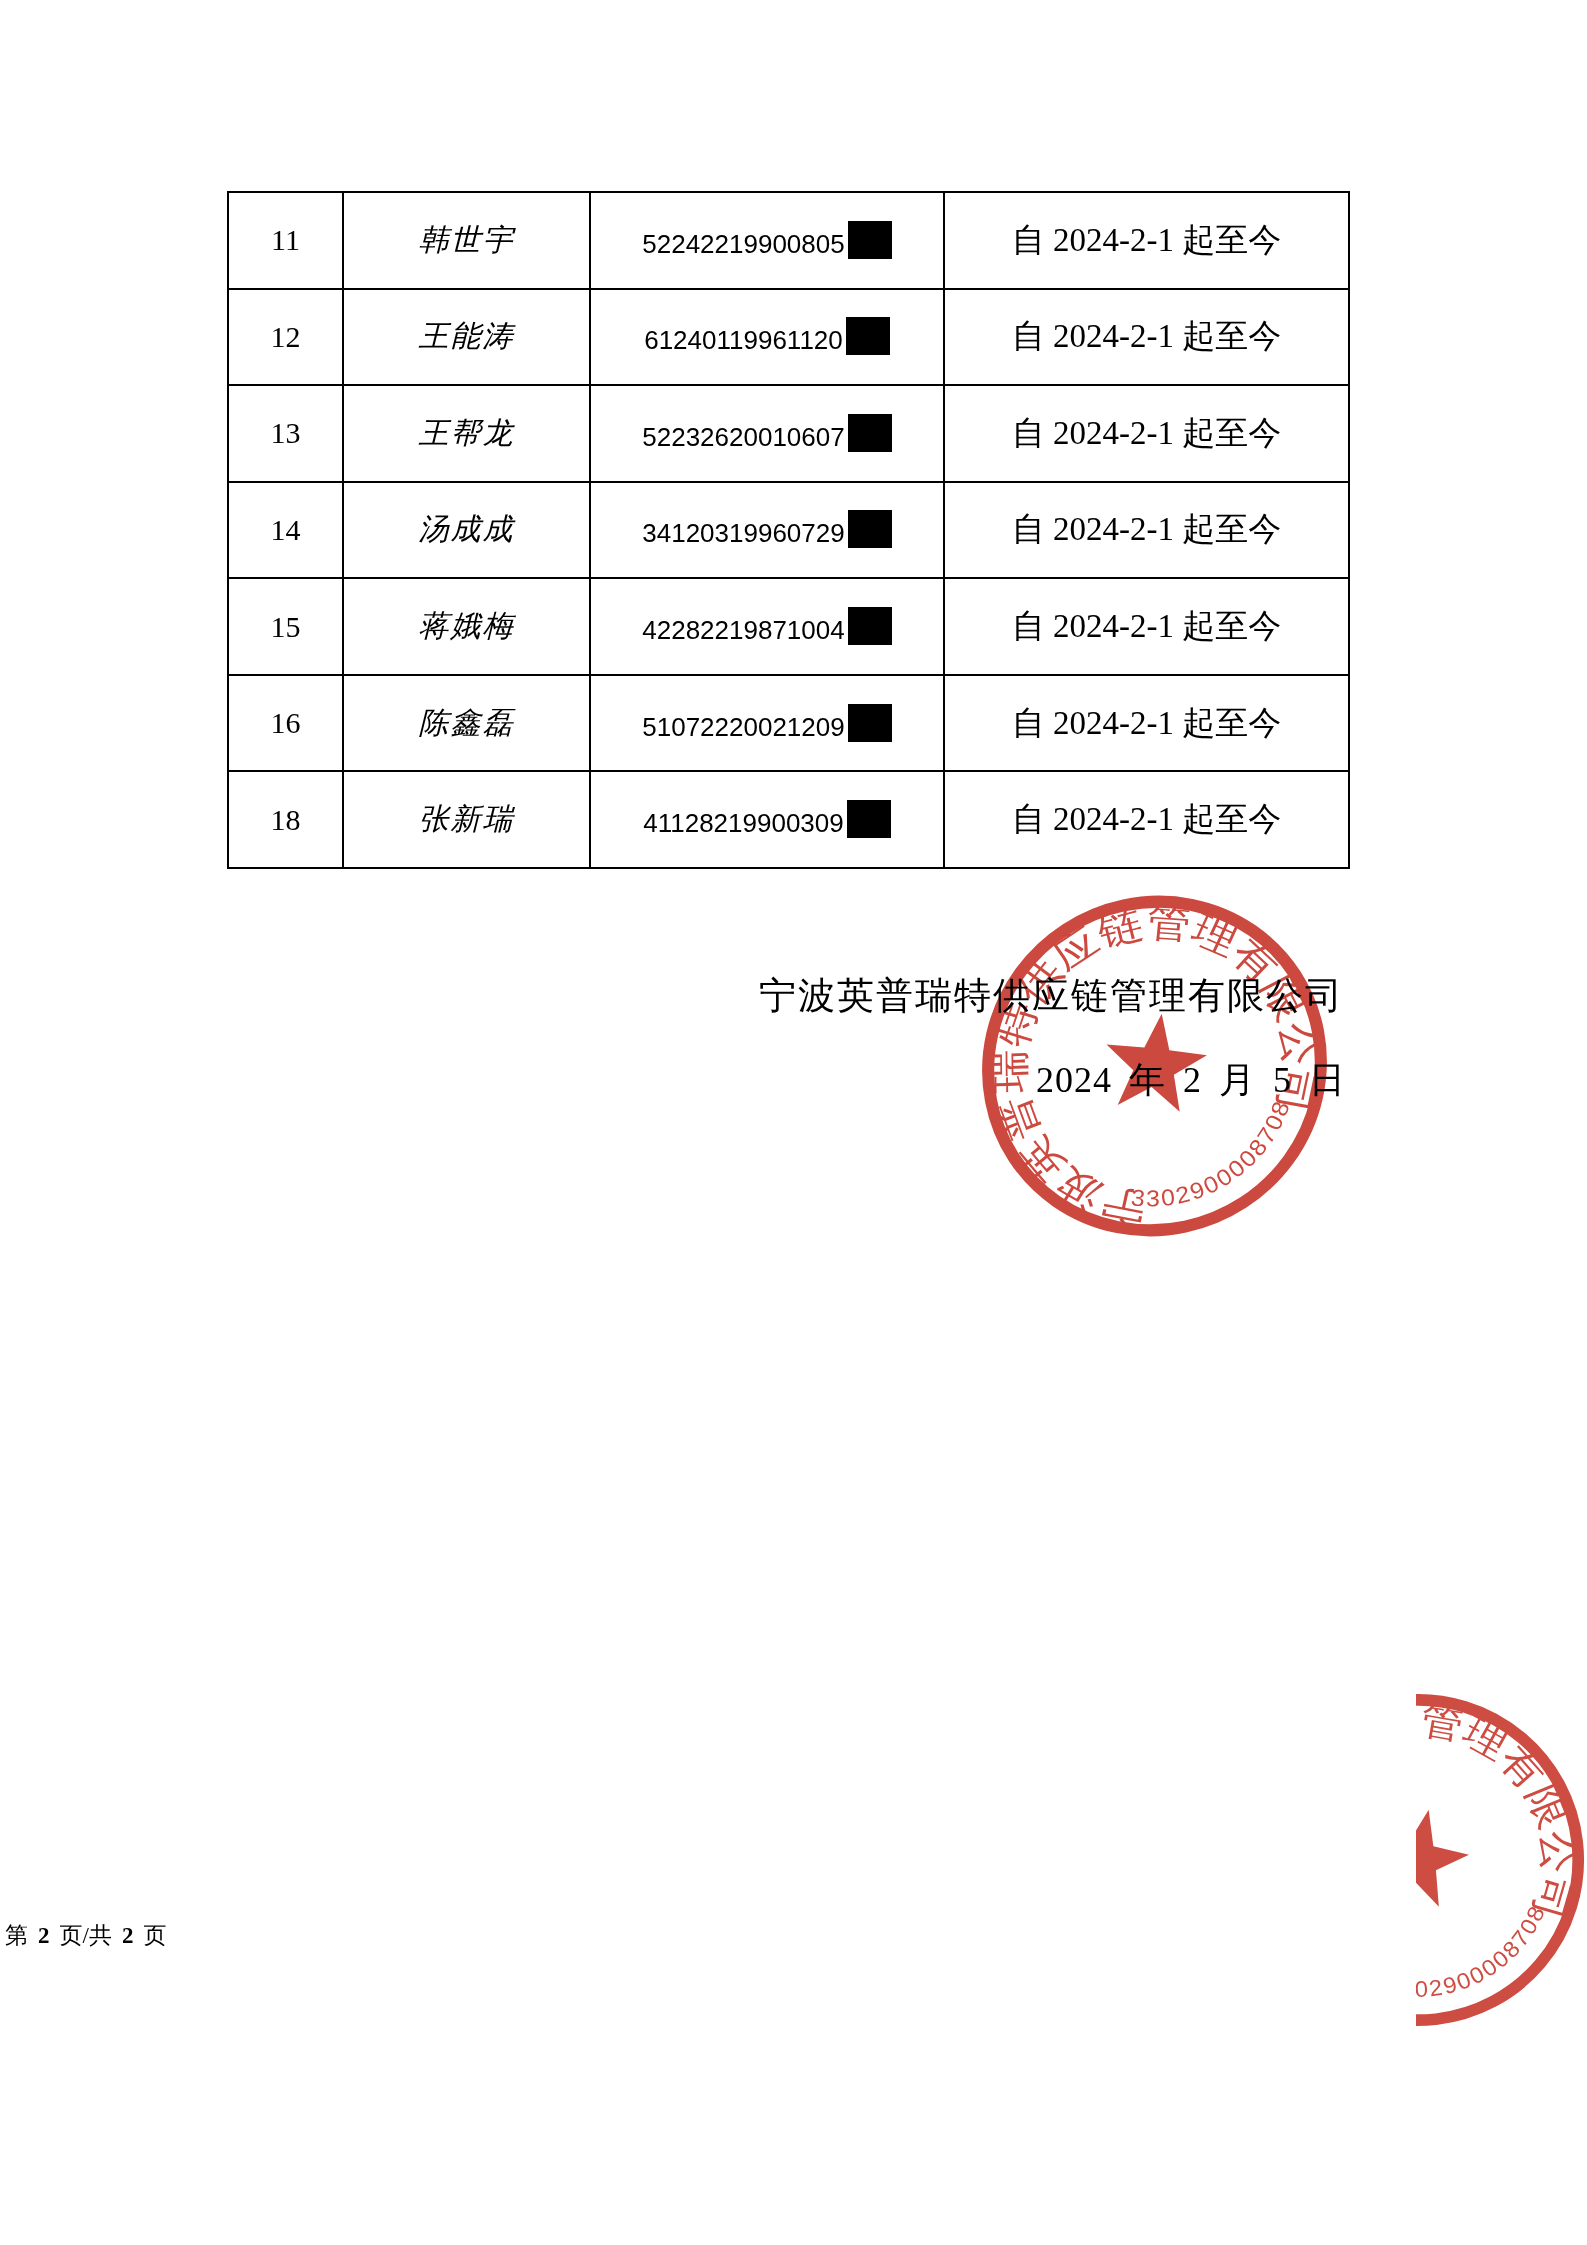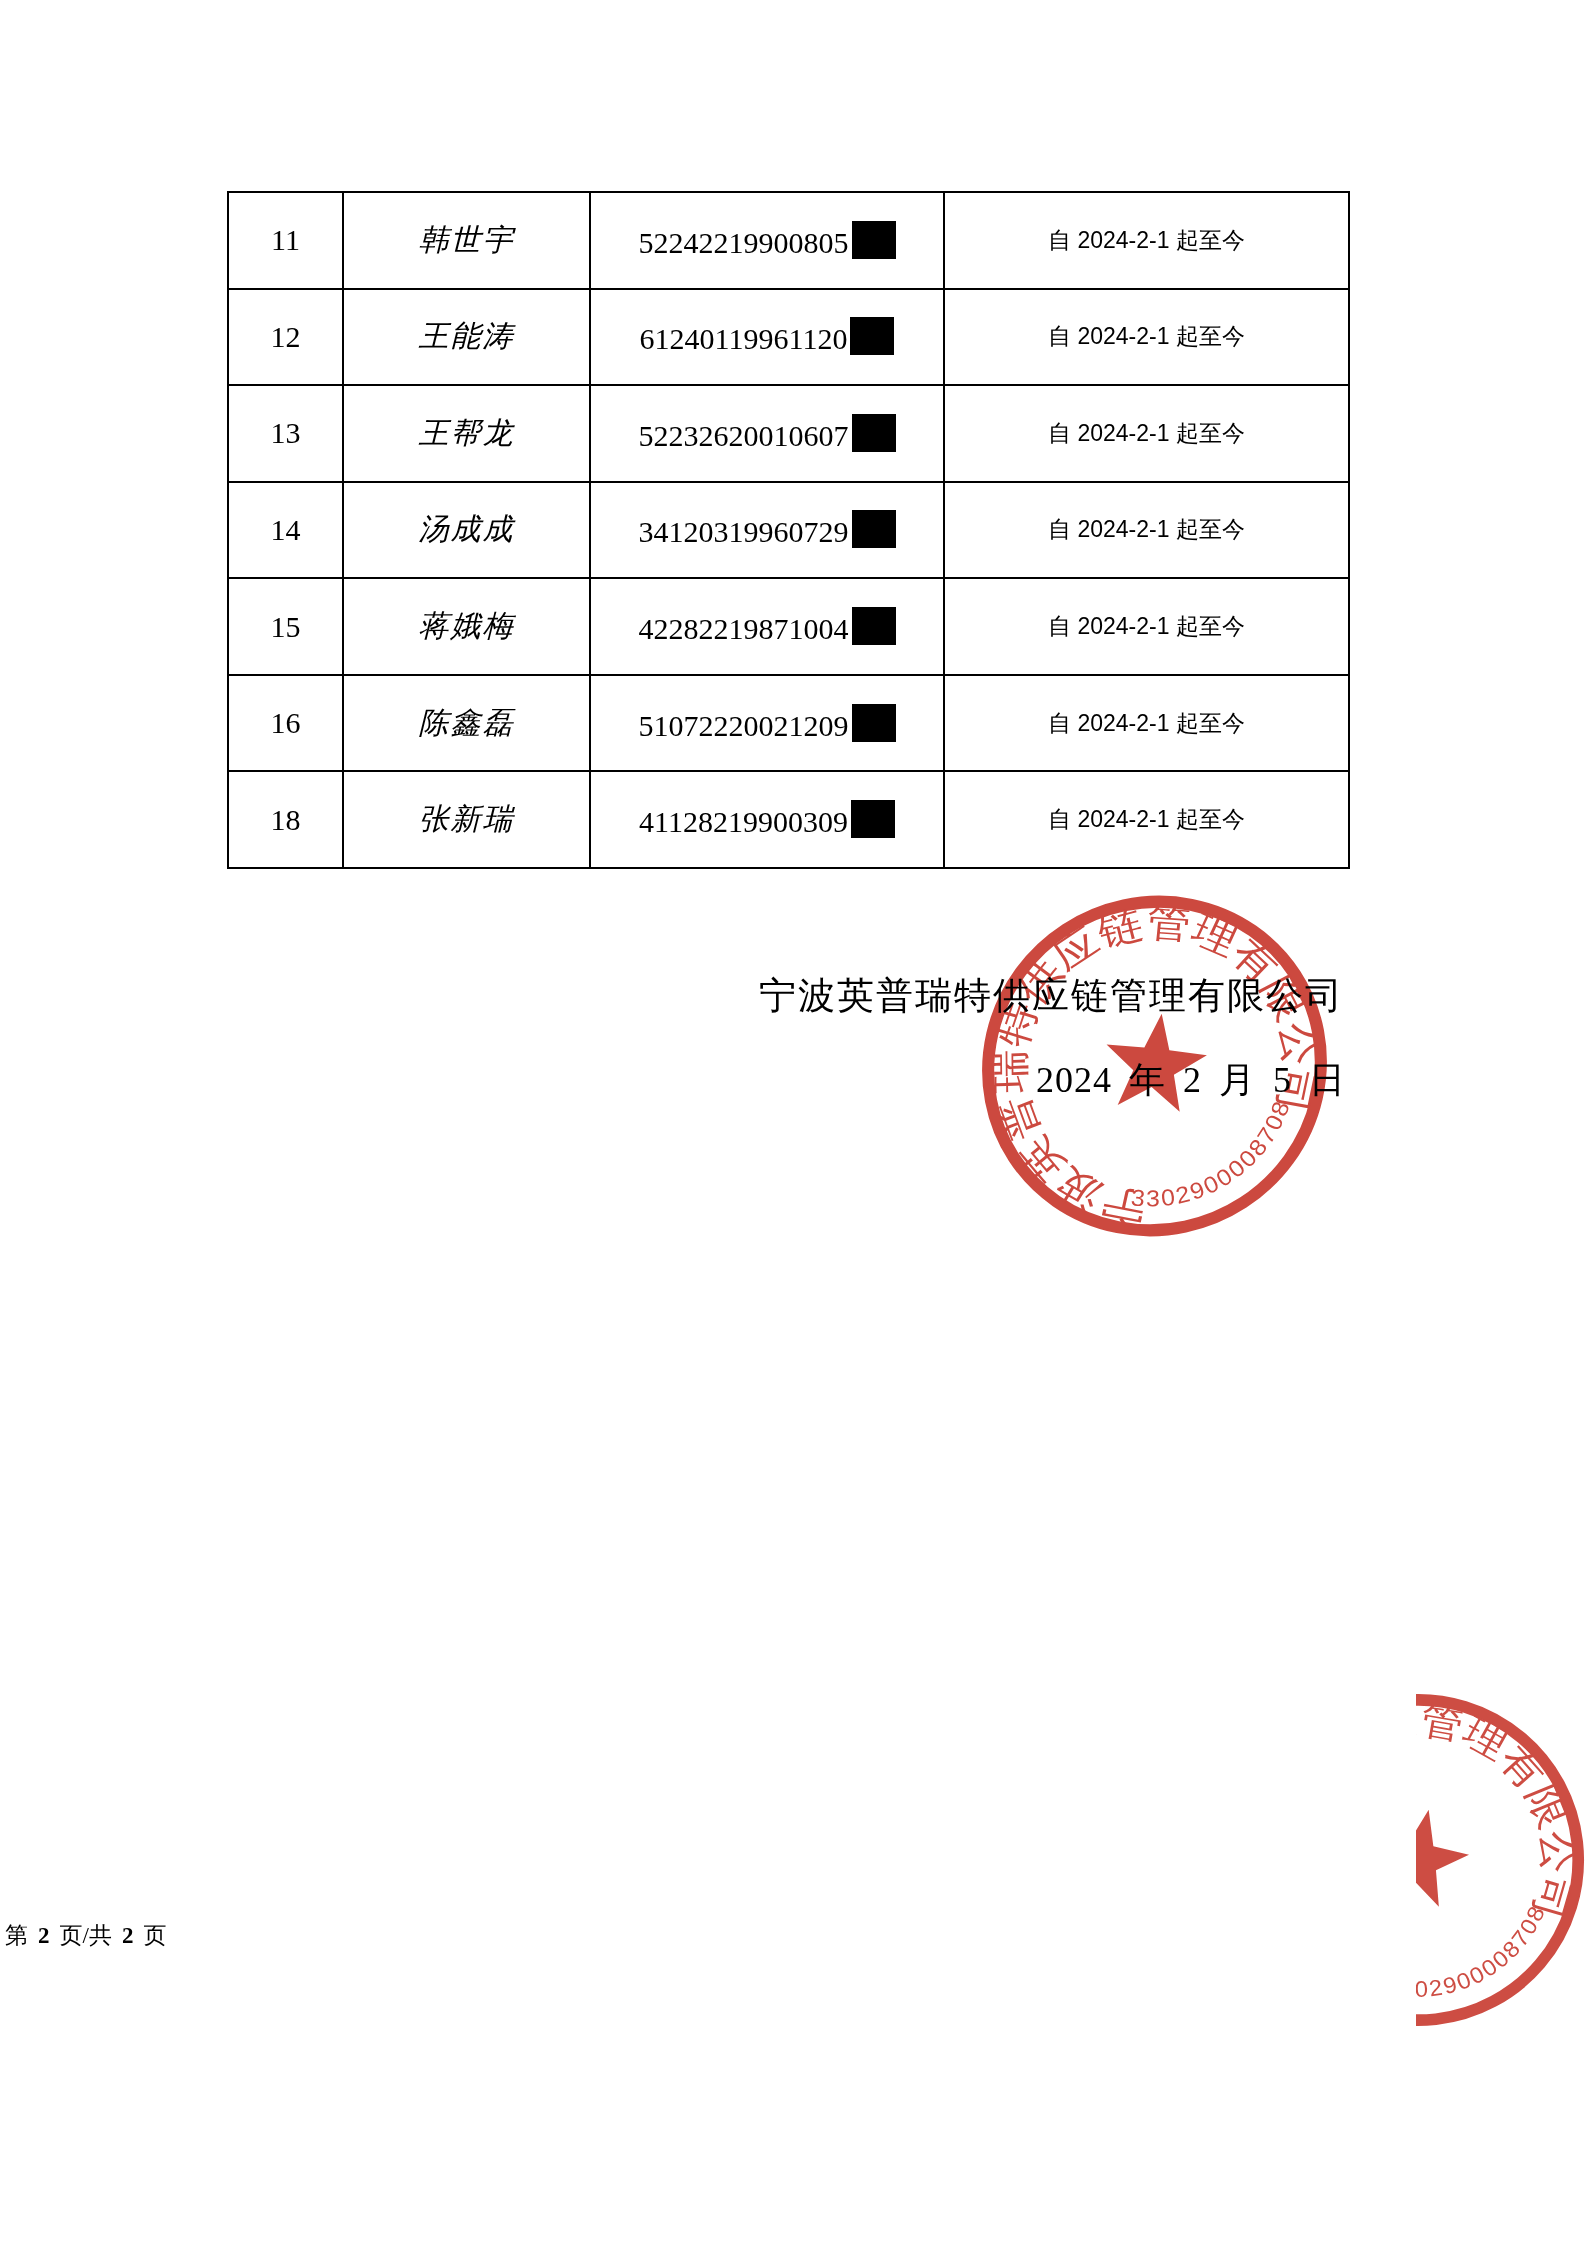--- a/index.html
+++ b/index.html
@@ -17,22 +17,22 @@
     width:1121px;height:678px;
     border-collapse:collapse;table-layout:fixed;
   }
   table.roster td{
     border:2px solid #000;
     text-align:center;vertical-align:middle;
     padding:16px;
   }
   td.c-no{font-size:30px;font-family:"Liberation Serif",serif;}
   td.c-name{font-size:30px;letter-spacing:2px;font-family:"Liberation Serif",serif;font-style:italic;}
-  td.c-id{font-size:30px;font-family:Liberation Serif, serif;white-space:nowrap;}
-  td.c-period{font-size:23px;font-family:Liberation Sans, sans-serif;white-space:nowrap;}
+  td.c-id{font-size:26px;font-family:Liberation Sans, sans-serif;white-space:nowrap;}
+  td.c-period{font-size:33px;font-family:Liberation Serif, serif;white-space:nowrap;}
   .redact{
     display:inline-block;width:44px;height:38px;
     background:#000;vertical-align:-6px;margin-left:3px;
   }
   
   .company-line{
     position:absolute;right:243px;top:971px;
     font-size:37px;letter-spacing:2px;white-space:nowrap;
     z-index:2;
   }

